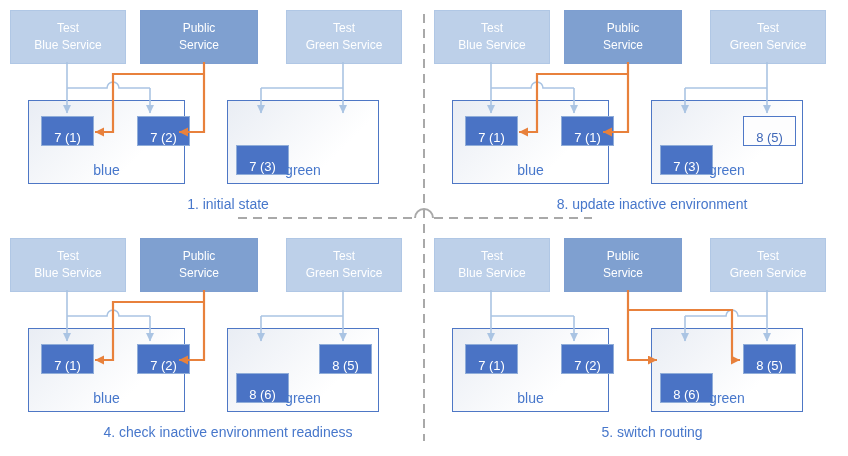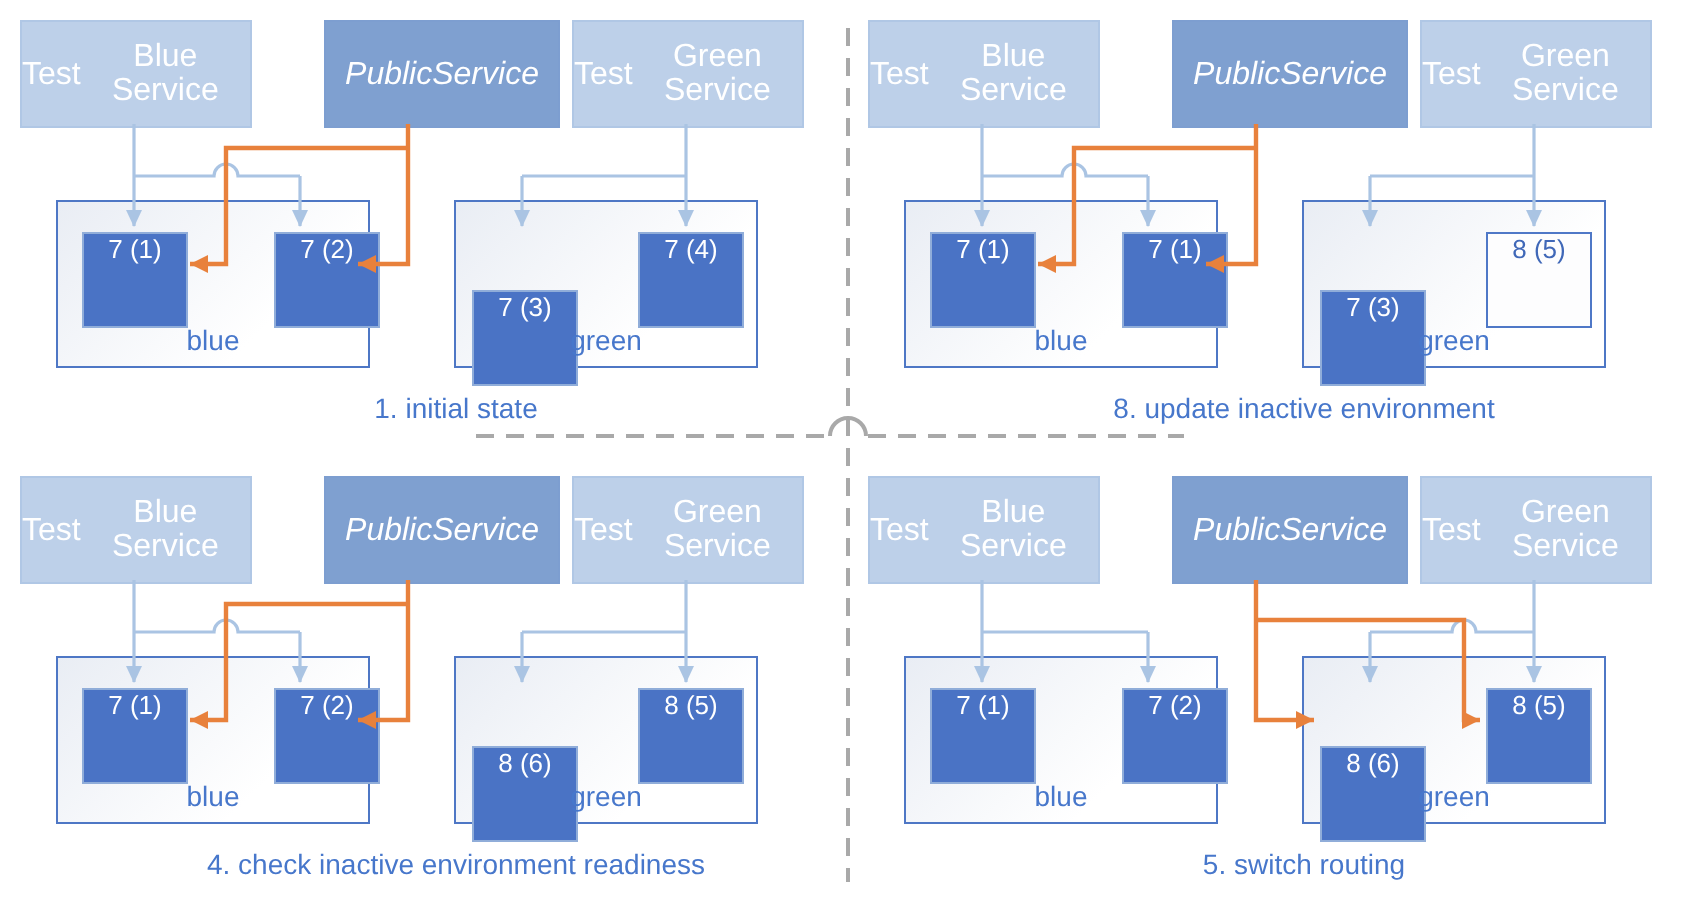--- a/index.html
+++ b/index.html
@@ -3,58 +3,57 @@
 <meta charset="utf-8">
 <style>
   html,body{margin:0;padding:0;background:#ffffff;}
   #stage{
     position:relative;width:848px;height:456px;overflow:hidden;
     font-family:"Liberation Sans", sans-serif;background:#ffffff;
   }
   .panel{position:absolute;width:424px;height:228px;}
   
   .svc{
-    position:absolute;top:10px;height:52px;display:flex;flex-direction:row;
+    position:absolute;top:10px;height:52px;display:flex;flex-direction:column;
     justify-content:center;align-items:center;text-align:center;
-    font-size:16px;line-height:17px;color:var(--service-text,#ffffff);
+    font-size:12px;line-height:17px;color:var(--service-text,#ffffff);
   }
   .svc .ln{display:block;}
   .svc.test{
     left:0;width:114px;
     background:var(--service-test-fill,#bdd0e9);
     border:1px solid var(--service-test-border,#b0c7e5);
   }
   .svc.t-blue{left:10px;}
   .svc.t-green{left:286px;}
   .svc.pub{
-    left:162px;width:116px;
+    left:140px;width:116px;
     background:var(--service-public-fill,#7fa0d0);
     border:1px solid var(--service-public-border,#7d9ed0);
-    font-style:italic;
   }
   
   .env{
     position:absolute;top:100px;height:84px;
     background:linear-gradient(135deg,var(--env-fill-top,#e9edf4) 0%,var(--env-fill-bottom,#ffffff) 70%);
     border:1px solid var(--env-border,#4e77c5);
     box-sizing:border-box;
   }
   .env.blue-env{left:28px;width:157px;}
   .env.green-env{left:227px;width:152px;}
   .env-label{
     position:absolute;bottom:5px;left:0;width:100%;text-align:center;
     font-size:14px;color:var(--label-blue,#4777cb);
   }
   
   .pod{
-    position:absolute;top:15px;width:53px;height:48px;
+    position:absolute;top:15px;width:53px;height:30px;
     background:var(--pod-fill,#4a73c5);
     border:1px solid var(--pod-border,#90add9);
     box-sizing:border-box;
-    display:flex;align-items:flex-start;justify-content:center;
+    display:flex;align-items:flex-end;justify-content:center;
     font-size:13px;color:var(--pod-text,#ffffff);
   }
   .pod[data-variant="outline"]{
     background:var(--pod-outline-fill,#fdfdfe);
     border:1px solid var(--pod-outline-border,#4f78c7);
     color:var(--pod-outline-text,#4068b8);
   }
   .blue-env .pod.p1{left:12px;}
   .blue-env .pod.p2{left:96px;margin-left:12px;}
   .green-env .pod.p1{left:8px;margin-top:29px;}
@@ -99,23 +98,20 @@
       </div>
       <div class="pod p2" data-variant="solid">
         <span>7 (2)</span>
       </div>
       <div class="env-label">blue</div>
     </div>
     <div class="env green-env">
       <div class="pod p1" data-variant="solid">
         <span>7 (3)</span>
       </div>
-      <div class="pod p2" data-variant="solid">
-        <span>7 (4)</span>
-      </div>
       <div class="env-label">green</div>
     </div>
     <svg class="connectors" width="424" height="228">
       <defs>
         <marker id="aB0" markerWidth="10" markerHeight="9" refX="8" refY="4" orient="auto" markerUnits="userSpaceOnUse">
           <path class="mb" d="M0,0 L8.5,4 L0,8 Z"></path>
         </marker>
         <marker id="aO0" markerWidth="11" markerHeight="10" refX="9" refY="4.5" orient="auto" markerUnits="userSpaceOnUse">
           <path class="mo" d="M0,0 L9,4.5 L0,9 Z"></path>
         </marker>

